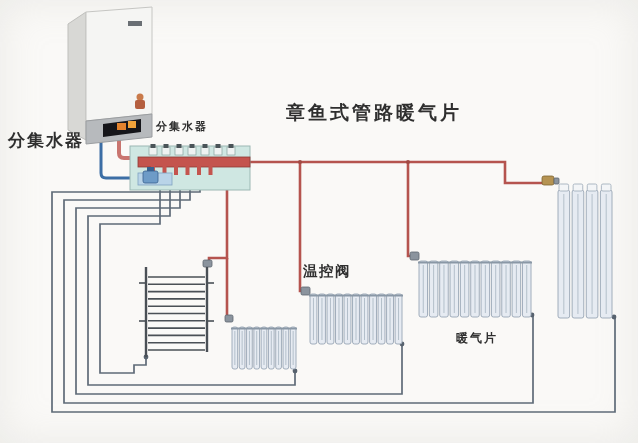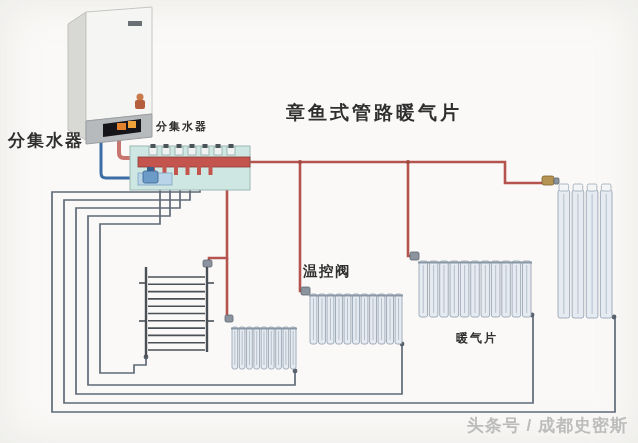--- a/index.html
+++ b/index.html
@@ -235,14 +235,13 @@
         <line x1="139" y1="321" x2="146" y2="321" class="towel-rung"></line>
         <line x1="207" y1="321" x2="214" y2="321" class="towel-rung"></line>
       </g>
   </svg>
 
   <div class="lbl lbl-title">章鱼式管路暖气片</div>
   <div class="lbl lbl-boiler">分集水器</div>
   <div class="lbl lbl-manifold">分集水器</div>
   <div class="lbl lbl-tvalve">温控阀</div>
   <div class="lbl lbl-radiator">暖气片</div>
-  <div class="watermark">头条号 / 成都史密斯</div>
 </div>
 
 </body></html>

